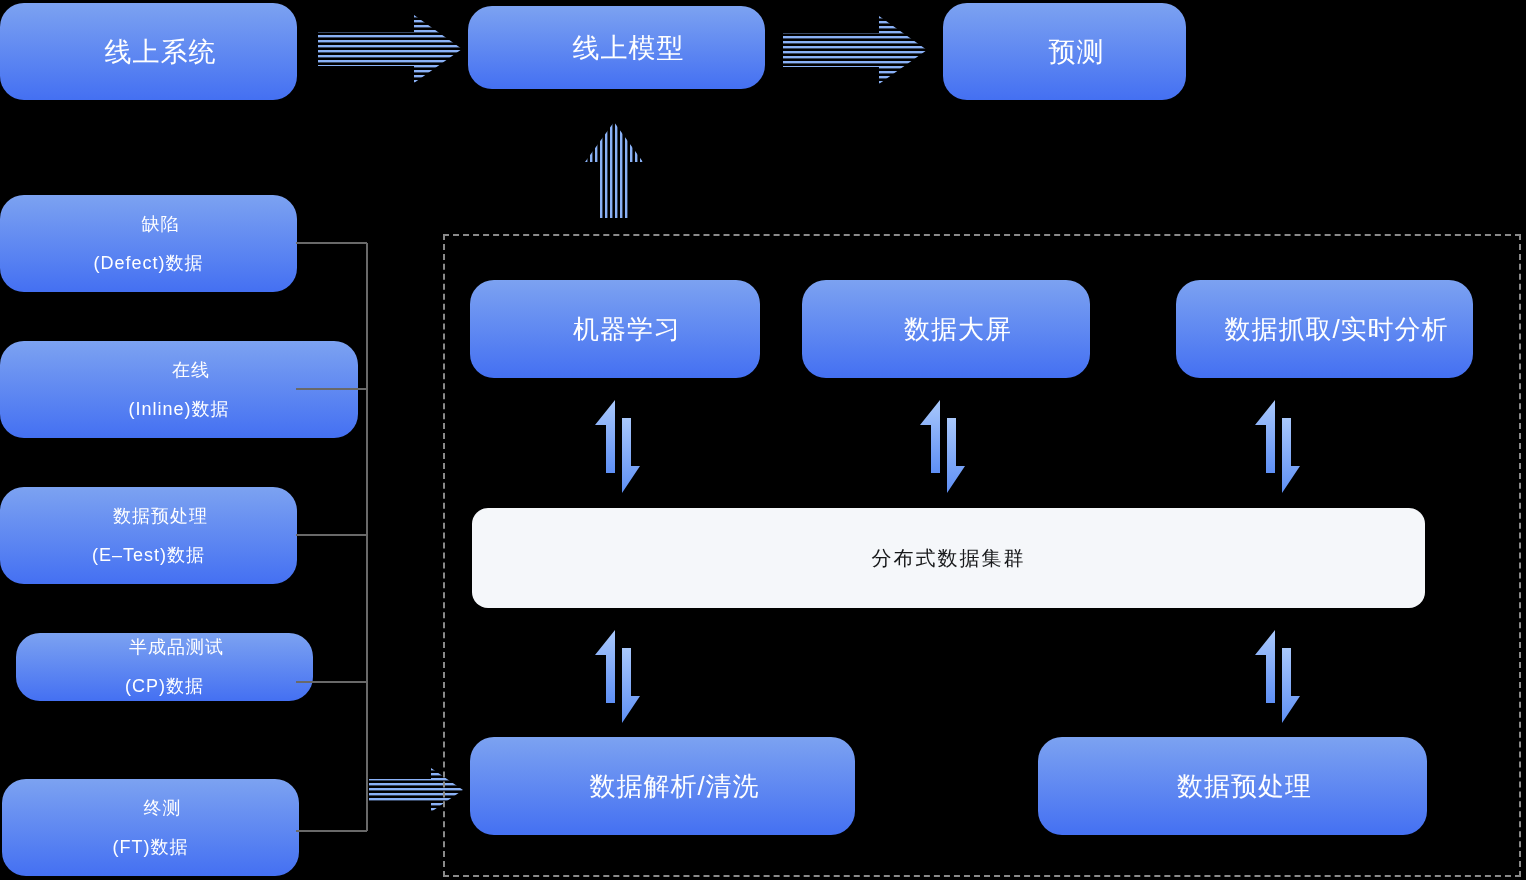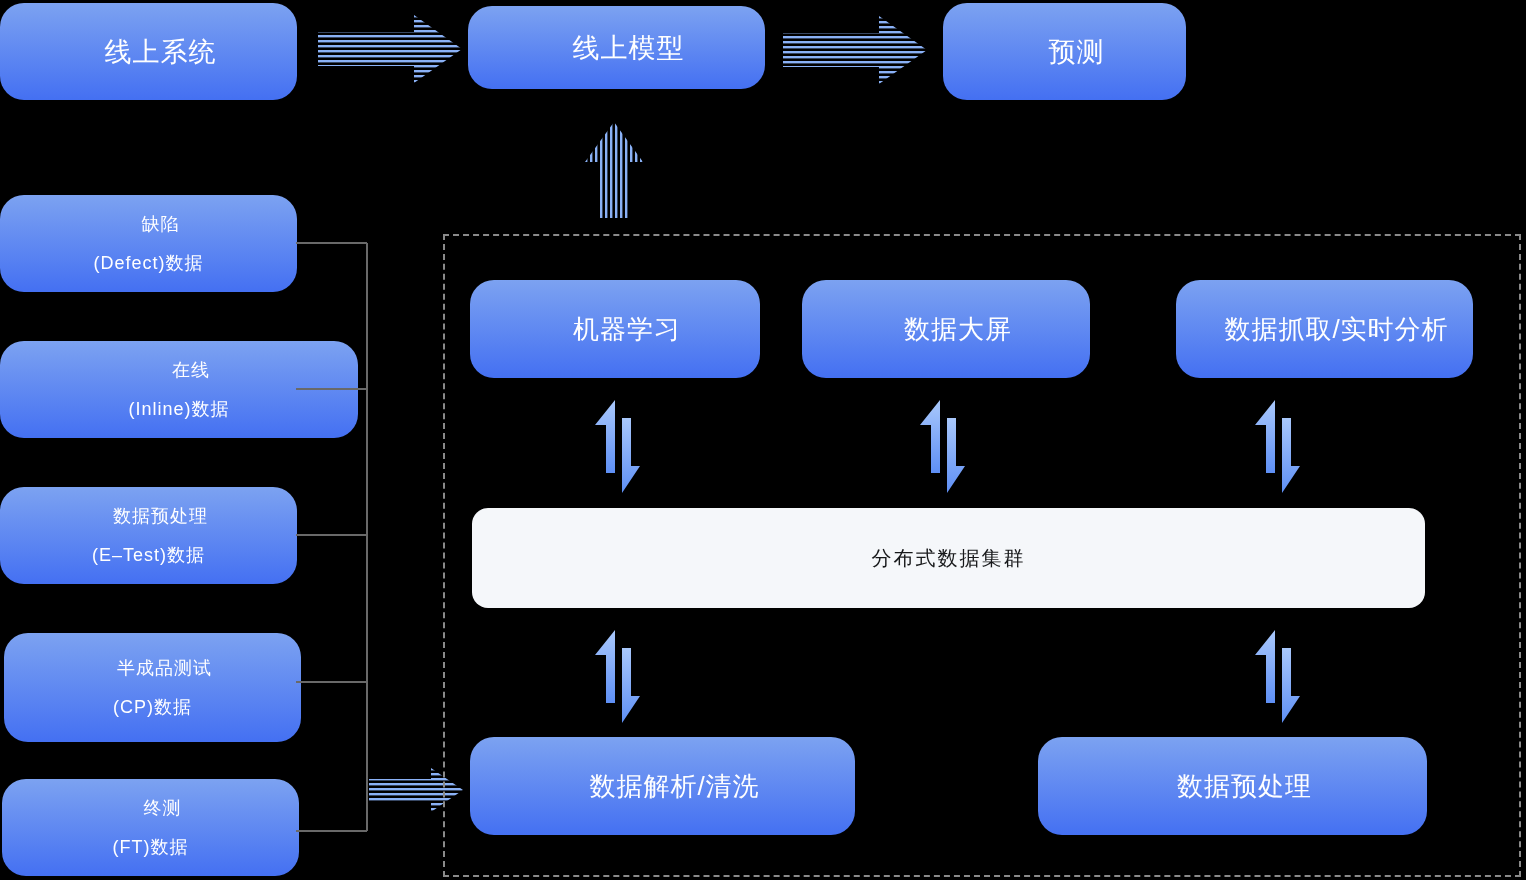--- a/index.html
+++ b/index.html
@@ -95,21 +95,21 @@
     <span class="t2">(Defect)数据</span>
   </div>
   <div class="node src" style="left:0;top:341px;width:358px;height:97px">
     <span class="t1">在线</span>
     <span class="t2">(Inline)数据</span>
   </div>
   <div class="node src" style="left:0;top:487px;width:297px;height:97px">
     <span class="t1">数据预处理</span>
     <span class="t2">(E–Test)数据</span>
   </div>
-  <div class="node src" style="left:4px;top:633px;width:297px;height:109px">
+  <div class="node src" style="left:16px;top:633px;width:297px;height:68px">
     <span class="t1">半成品测试</span>
     <span class="t2">(CP)数据</span>
   </div>
   <div class="node src" style="left:2px;top:779px;width:297px;height:97px">
     <span class="t1">终测</span>
     <span class="t2">(FT)数据</span>
   </div>
 
   <div class="abs" style="left:296px;top:242px">
     <svg width="74" height="592" viewBox="0 0 74 592">

